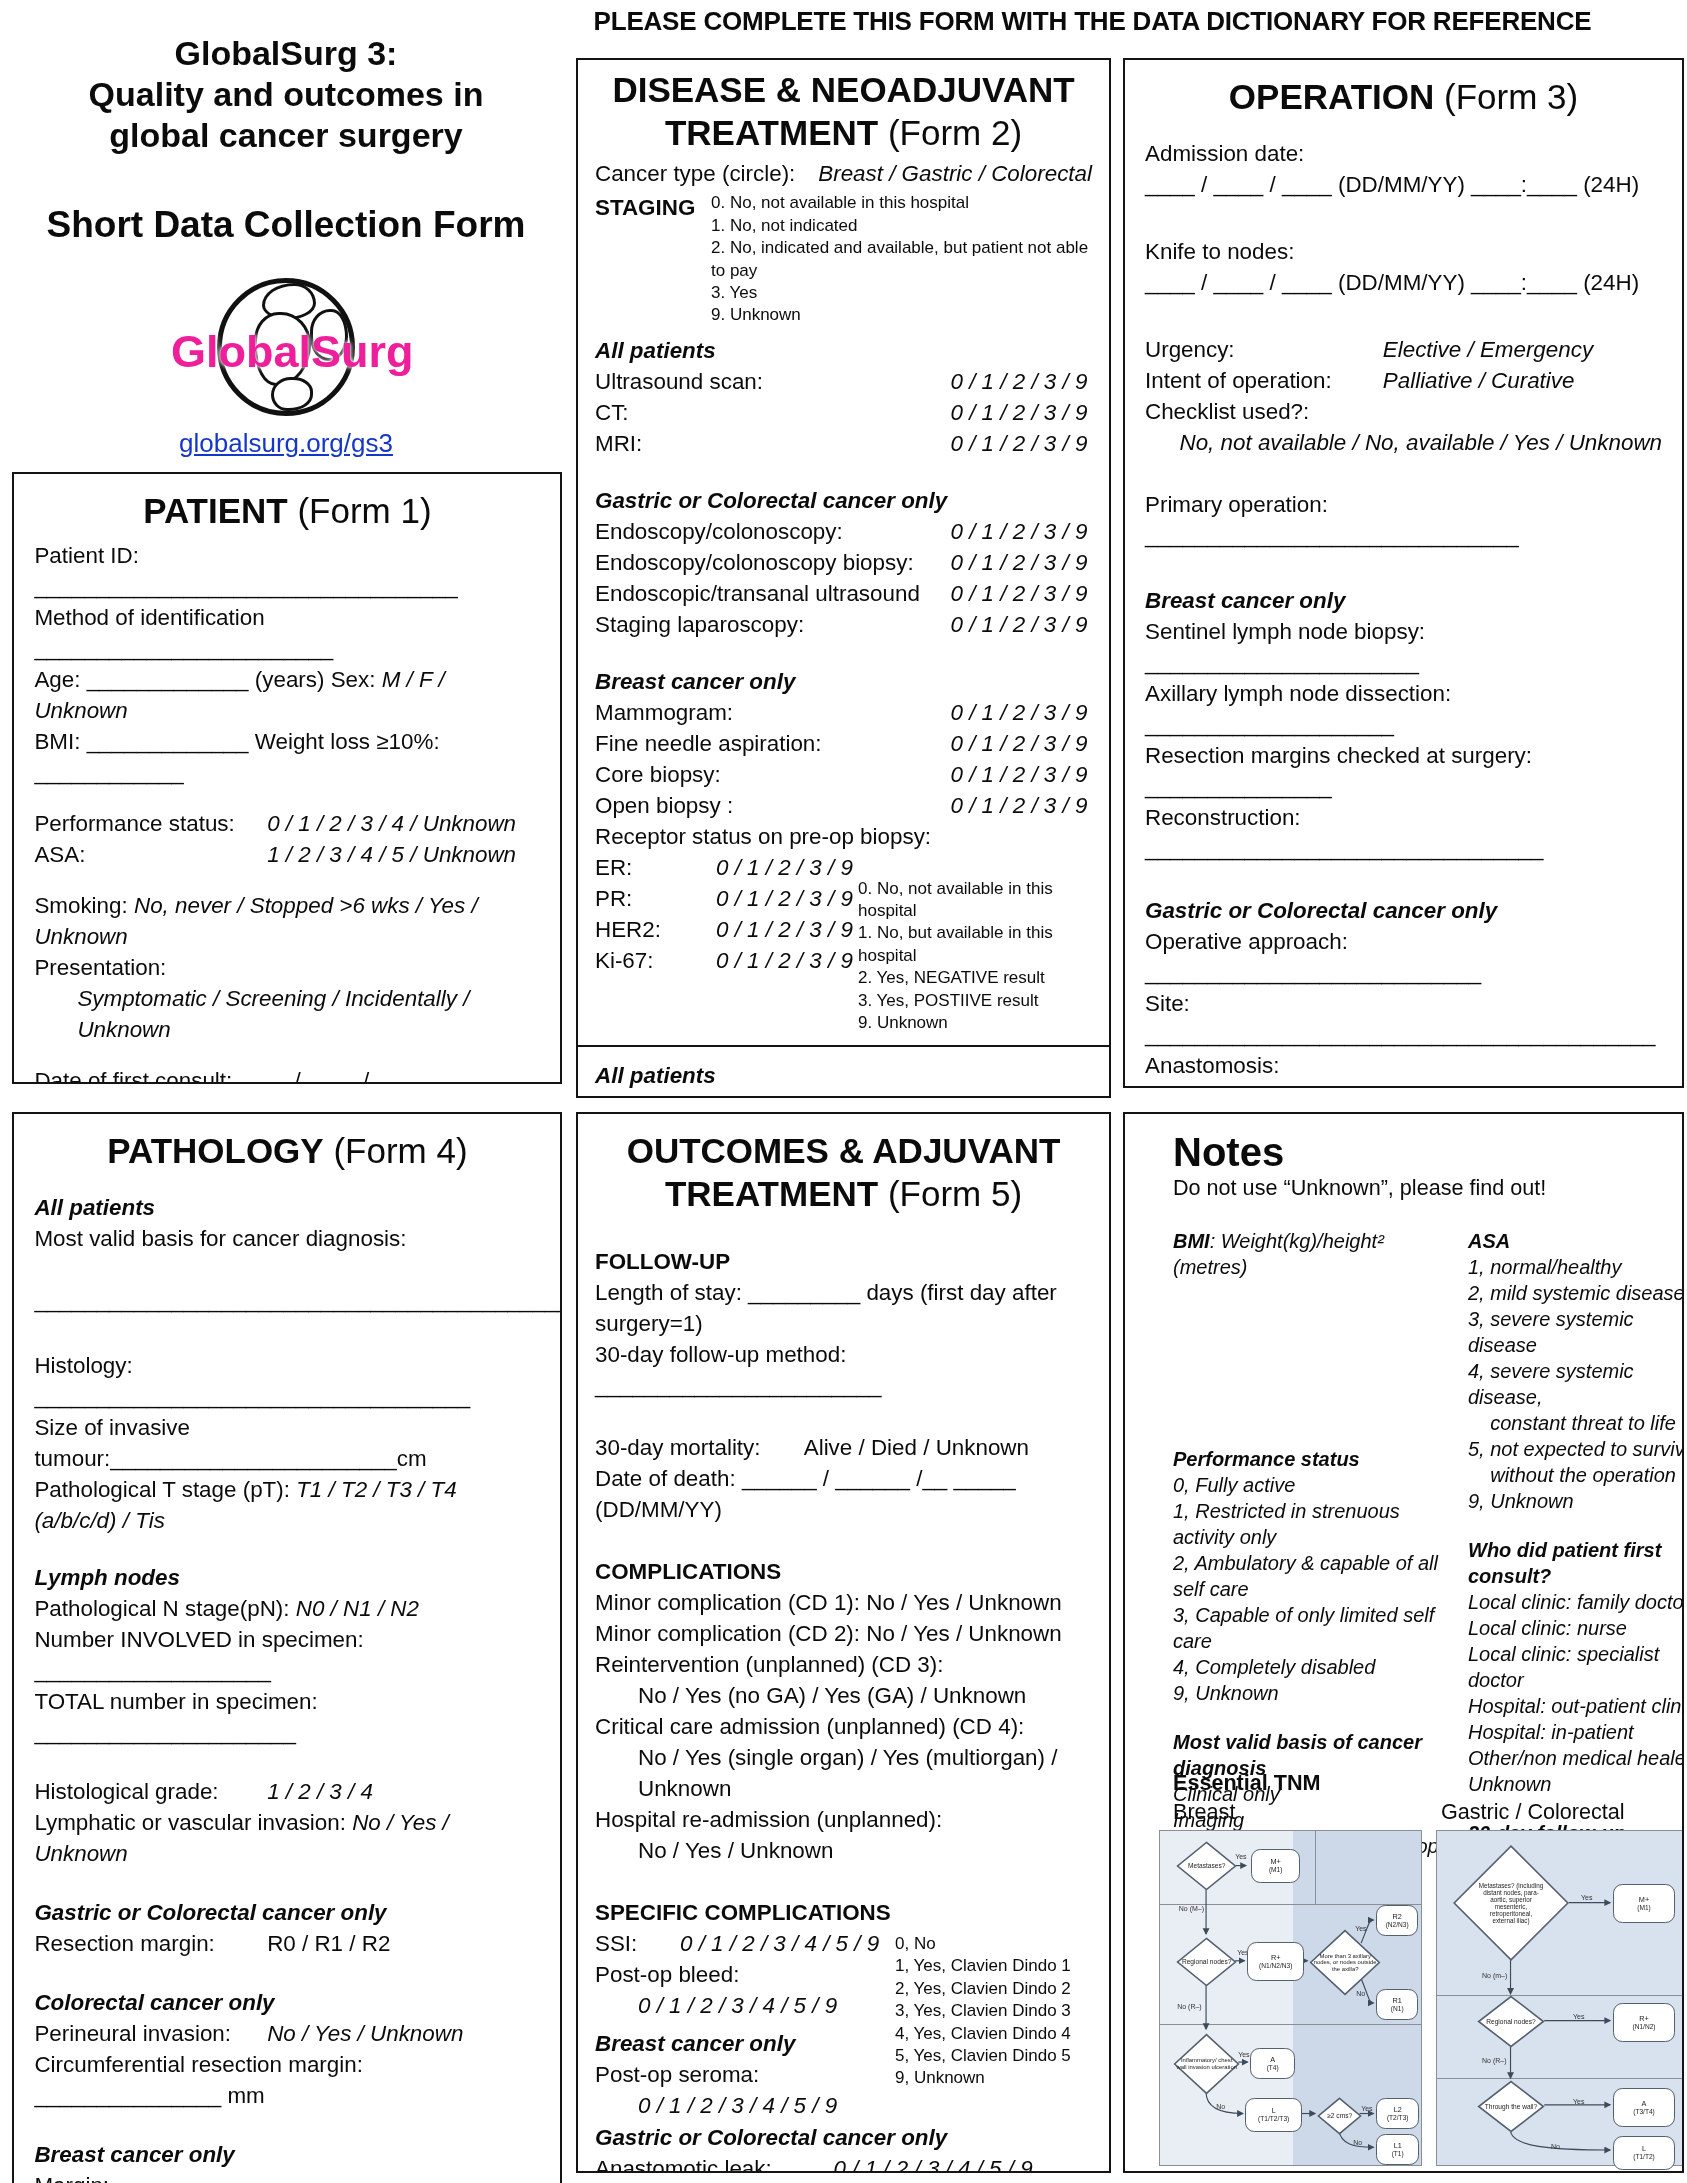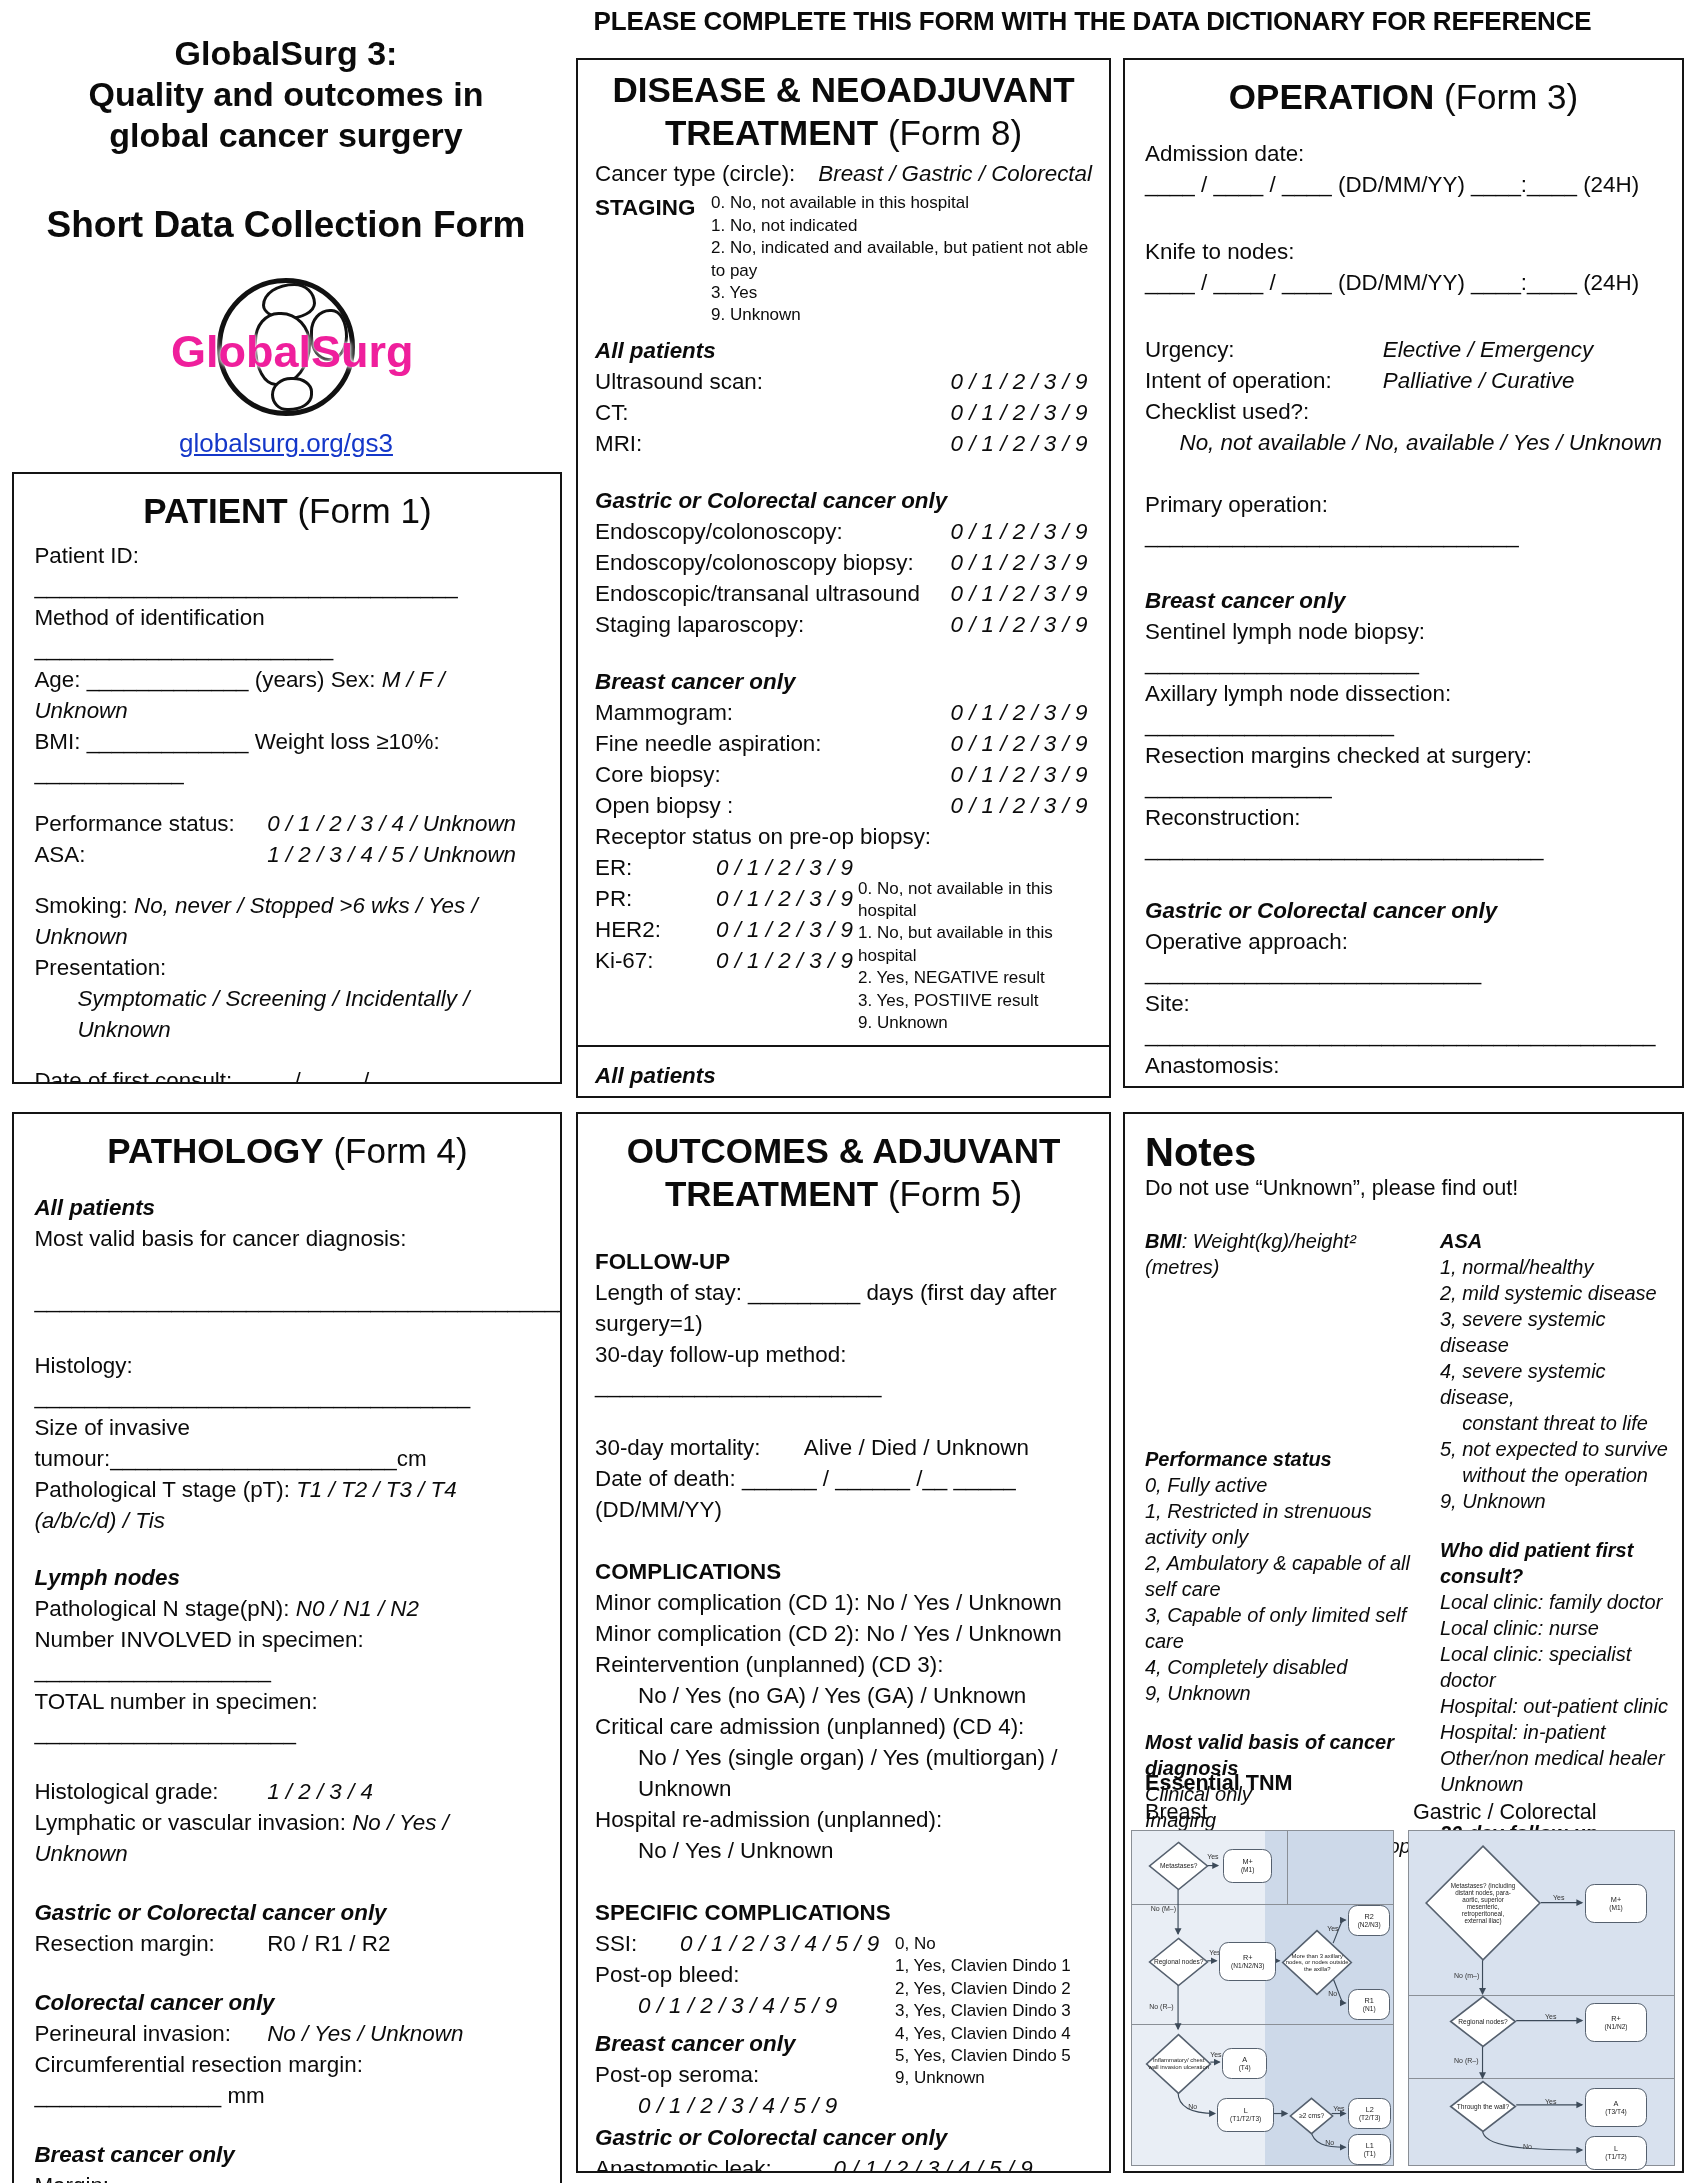--- a/index.html
+++ b/index.html
@@ -108,21 +108,21 @@
       <div class="row opt" style="padding-left:43px;">Symptomatic / Screening / Incidentally / Unknown</div>
       <div class="row gapt">Date of first consult: ____ / ____ / ____  (DD/MM/YY)</div>
 
     </div>
   </div>
 
   <div class="box" style="left:576px;top:58px;width:535px;height:1040px;">
     <div class="inner" style="padding:1.5px 17px;">
       <div class="btitle" style="margin:6.2px 0 4.6px 0;">
         <div>DISEASE &amp; NEOADJUVANT</div>
-        <div><span>TREATMENT</span><span class="reg"> (Form 8)</span></div>
+        <div><span>TREATMENT</span><span class="reg"> (Form 2)</span></div>
       </div>
       <div class="row" style="display:flex;justify-content:space-between;">
         <span>Cancer type (circle):</span>
           <span class="opt">Breast  /  Gastric  /  Colorectal</span>
       </div>
       <div style="display:flex;margin-top:3.1px;">
         <div class="hd" style="margin:0;width:116px;flex:none;">STAGING</div>
         <div class="keybox">
             <div class="">0. No, not available in this hospital</div>
             <div class="">1. No, not indicated</div>
@@ -335,21 +335,21 @@
       <div class="sec" style="margin-top:1.5px;">Gastric or Colorectal cancer only</div>
       <div class="row" style="display:flex;">
           <span style="width:48%;">Anastomotic leak:</span>
           <span class="opt">0 / 1 / 2  / 3 / 4 / 5 / 9</span>
         </div>
 
     </div>
   </div>
 
   <div class="box" style="left:1123px;top:1112px;width:561px;height:1061px;">
-    <div class="inner" style="position:relative;height:100%;box-sizing:border-box;">
+    <div class="inner" style="position:relative;height:100%;box-sizing:border-box;margin-left:28px;">
       <div class="notes-title">Notes</div>
       <div class="notes-sub">Do not use “Unknown”, please find out!</div>
 
       <div class="ncol" style="left:20px;top:114px;width:288px;">
         <div><b>BMI</b><span>: Weight(kg)/height² (metres)</span></div>
         <div class="nt" style="margin-top:166px;">Performance status</div>
         <div class="nlist">
             <div class="">0, Fully active</div>
             <div class="">1, Restricted in strenuous activity only</div>
             <div class="">2, Ambulatory &amp; capable of all self care</div>

